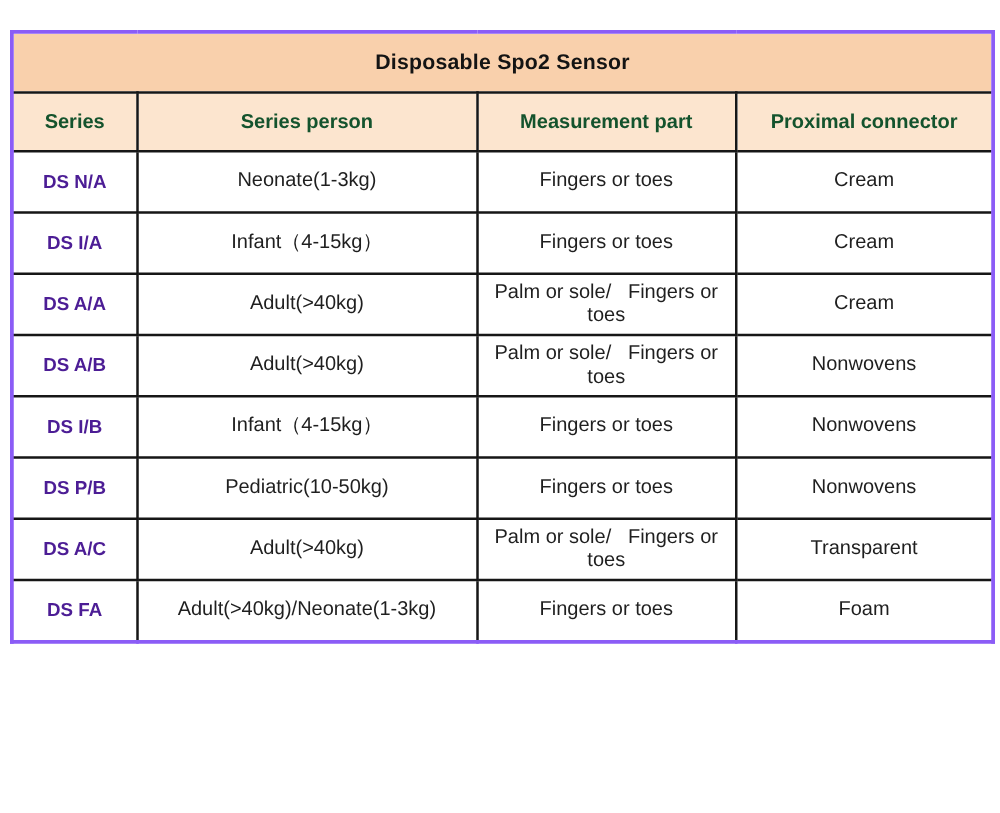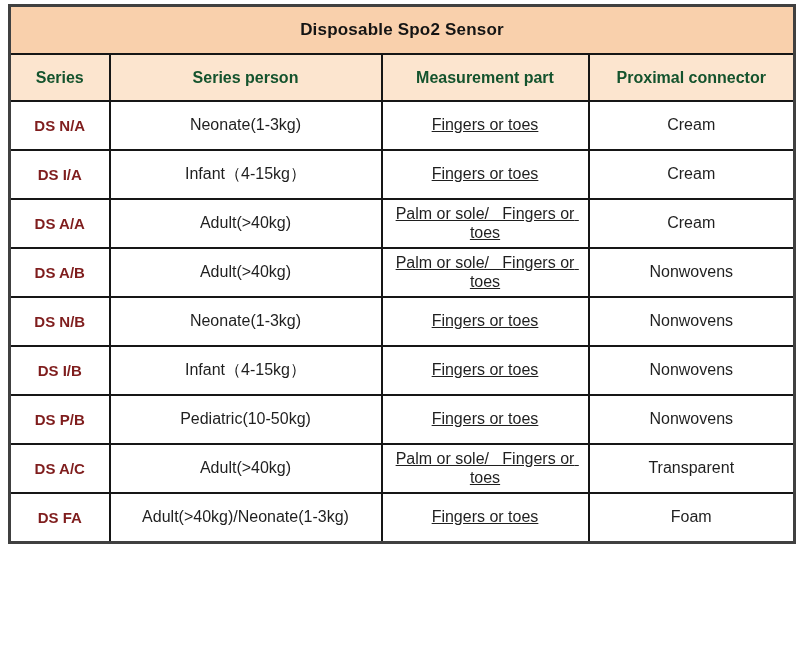--- a/index.html
+++ b/index.html
@@ -15,22 +15,23 @@
     box-sizing: border-box;
     width: 800px;
     height: 650px;
     padding: 4px 7px 5px 8px;
     background: #ffffff;
   }
   table.spo2-table {
     border-collapse: collapse;
     table-layout: fixed;
     width: 785px;
-    border: 3px solid #404040;
+    border: 3px solid #8b5cf6;
     color: #1f1f1f;
+    margin-top: 20px;
   }
   col.c-series  { width: 100px; }
   col.c-person  { width: 272px; }
   col.c-part    { width: 207px; }
   col.c-conn    { width: 206px; }
 
   td, th {
     border: 2px solid #161616;
     text-align: center;
     vertical-align: middle;
@@ -54,26 +55,25 @@
   }
   tbody td {
     background: #ffffff;
     font-size: 16px;
     height: 43px;
     line-height: 1.15;
   }
   tbody td[data-name="series-cell"] {
     font-weight: bold;
     font-size: 15px;
-    color: #7f1d1d;
+    color: #4c1d95;
   }
   tbody td[data-name="measurement-part-cell"] {
     white-space: pre-wrap;
     padding: 2px 12px;
-    text-decoration: underline;
   }
 </style>
 </head>
 <body>
 
 <div class="page-wrap" data-name="page">
   <table class="spo2-table" data-name="spo2-sensor-table">
     <colgroup>
       <col class="c-series">
       <col class="c-person">
@@ -110,26 +110,20 @@
           <td data-name="measurement-part-cell">Palm or sole/   Fingers or toes</td>
           <td data-name="proximal-connector-cell">Cream</td>
         </tr>
         <tr data-name="table-row">
           <td data-name="series-cell">DS A/B</td>
           <td data-name="intended-person-cell">Adult(&gt;40kg)</td>
           <td data-name="measurement-part-cell">Palm or sole/   Fingers or toes</td>
           <td data-name="proximal-connector-cell">Nonwovens</td>
         </tr>
         <tr data-name="table-row">
-          <td data-name="series-cell">DS N/B</td>
-          <td data-name="intended-person-cell">Neonate(1-3kg)</td>
-          <td data-name="measurement-part-cell">Fingers or toes</td>
-          <td data-name="proximal-connector-cell">Nonwovens</td>
-        </tr>
-        <tr data-name="table-row">
           <td data-name="series-cell">DS I/B</td>
           <td data-name="intended-person-cell">Infant（4-15kg）</td>
           <td data-name="measurement-part-cell">Fingers or toes</td>
           <td data-name="proximal-connector-cell">Nonwovens</td>
         </tr>
         <tr data-name="table-row">
           <td data-name="series-cell">DS P/B</td>
           <td data-name="intended-person-cell">Pediatric(10-50kg)</td>
           <td data-name="measurement-part-cell">Fingers or toes</td>
           <td data-name="proximal-connector-cell">Nonwovens</td>

